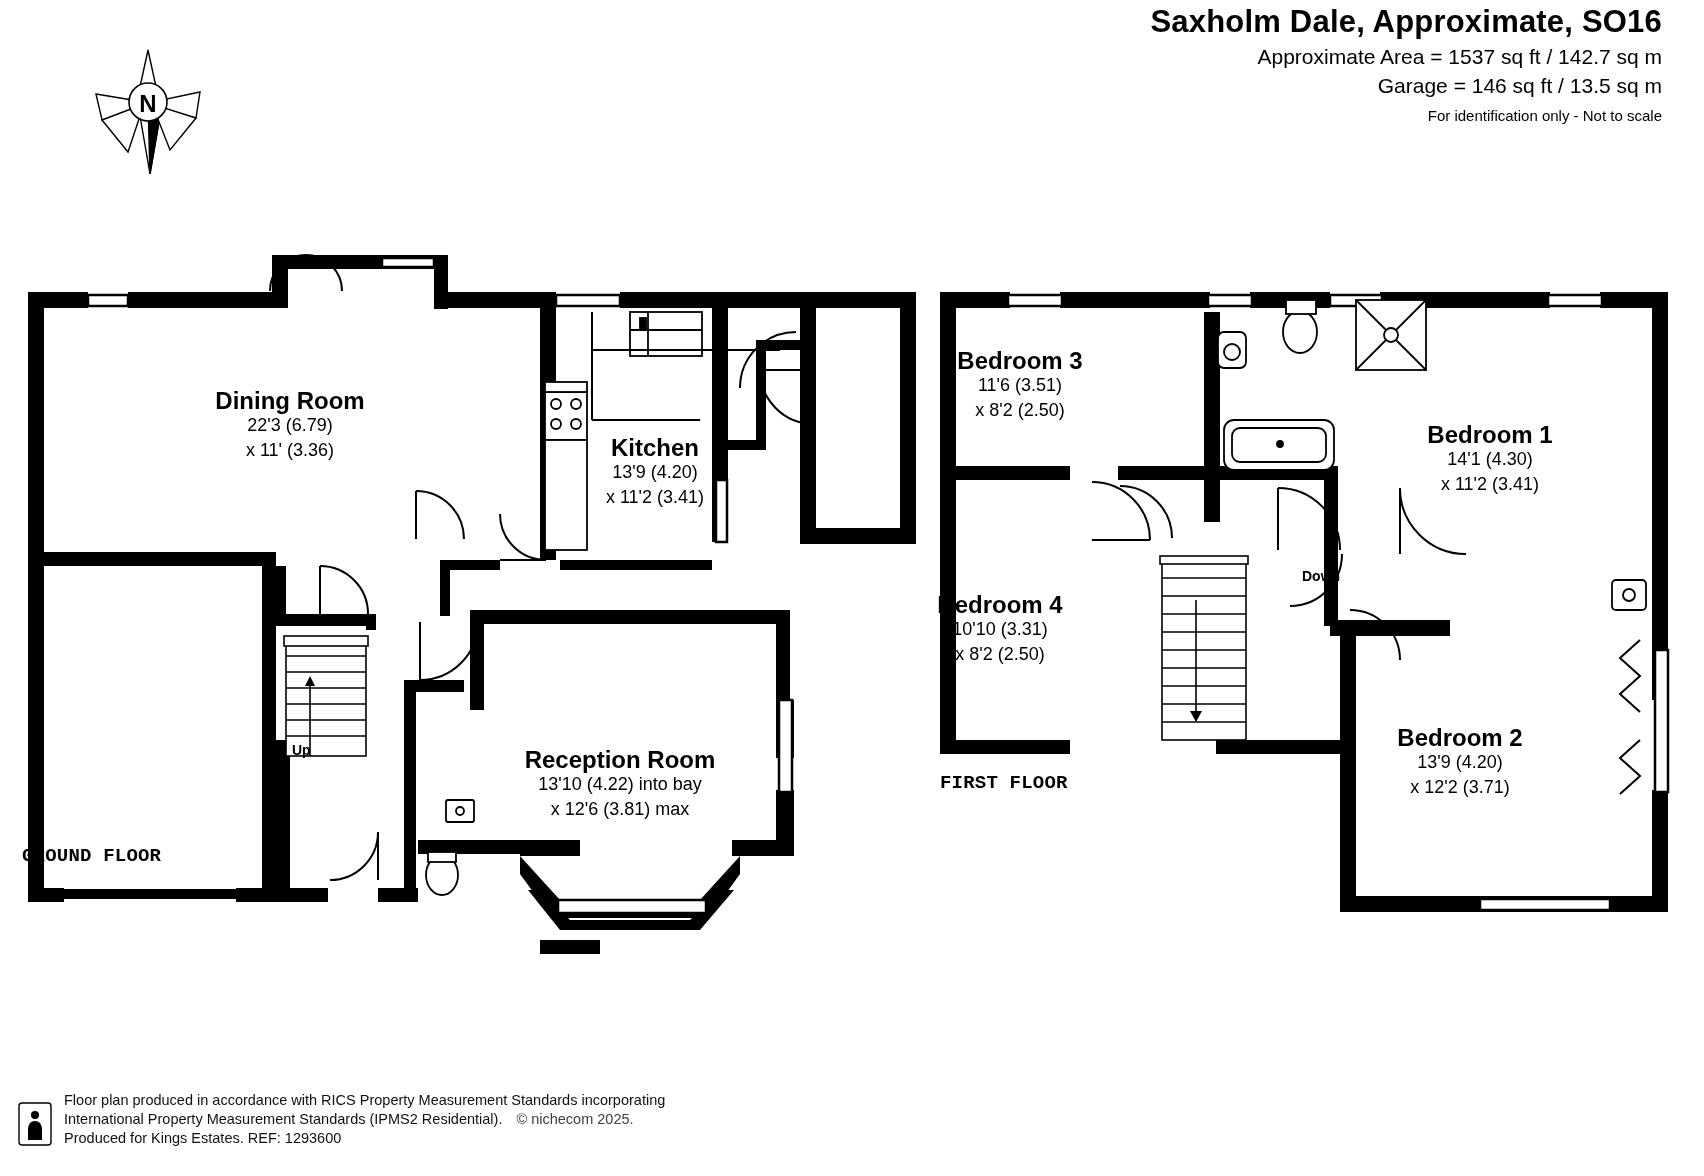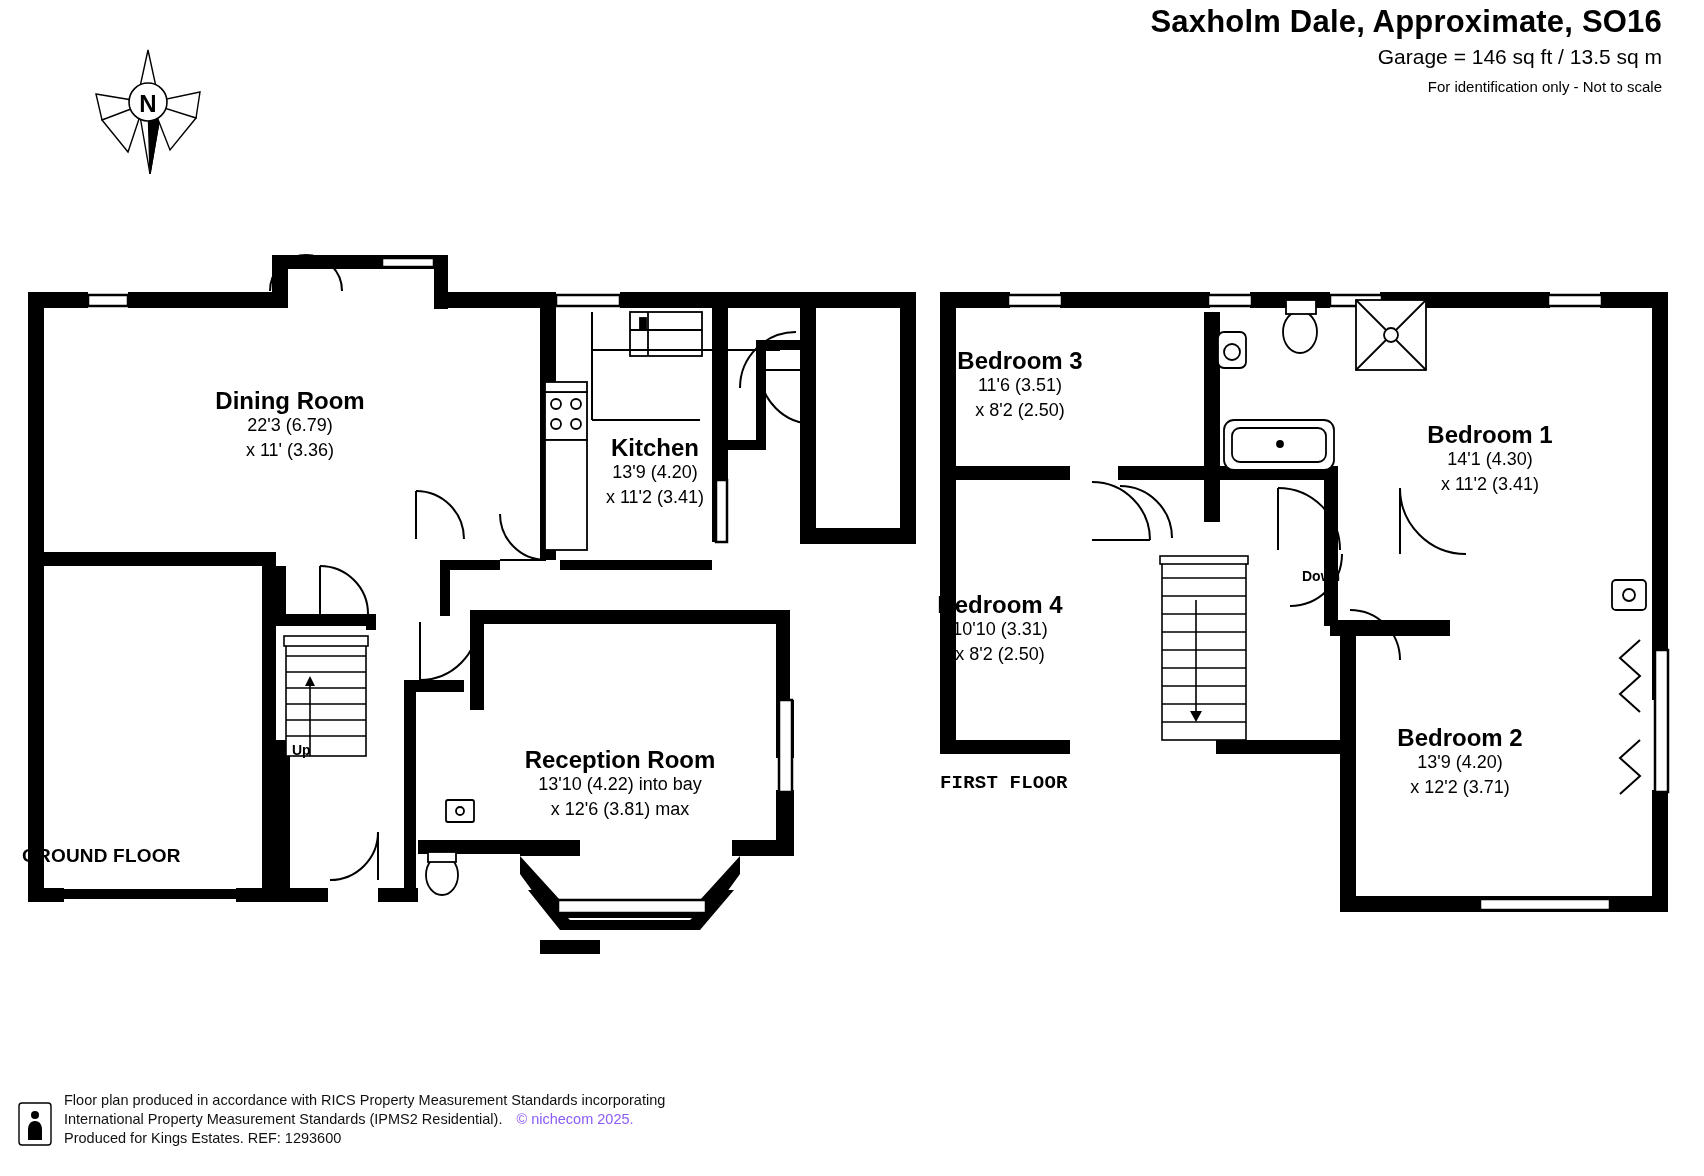--- a/index.html
+++ b/index.html
@@ -55,21 +55,21 @@
     height: 140px;
   }
 
   
   .floor-label {
     position: absolute;
     font-size: 19px;
     font-weight: bold;
     letter-spacing: 0.2px;
   }
-  #ground-floor-label { left: 22px; top: 845px; }
+  #ground-floor-label { left: 22px; top: 845px; font-family: Liberation Mono, monospace; }
   #first-floor-label { left: 940px; top: 772px; font-family: Liberation Mono, monospace; }
 
   
   .room {
     position: absolute;
     text-align: center;
     line-height: 25px;
     white-space: nowrap;
   }
   .room .rname {
@@ -89,21 +89,21 @@
 
   
   .footer {
     position: absolute;
     left: 64px;
     bottom: 28px;
     font-size: 14.5px;
     line-height: 19px;
     color: #111;
   }
-  .footer .faint { color: #8b5cf6; }
+  .footer .faint { color: #404040; }
   .rics-icon {
     position: absolute;
     left: 18px;
     bottom: 30px;
     width: 34px;
     height: 44px;
   }
 
   
   svg.plan {
@@ -117,20 +117,21 @@
   .w { fill: #000; }
   .ln { stroke: #000; fill: none; }
 </style>
 </head>
 <body>
 
 <div class="page">
 
   <div class="header">
     <div class="title">Saxholm Dale, Approximate, SO16</div>
+    <div class="area-line">Approximate Area = 1537 sq ft / 142.7 sq m</div>
     <div class="area-line">Garage = 146 sq ft / 13.5 sq m</div>
     <div class="note-line">For identification only - Not to scale</div>
   </div>
 
   <div class="compass">
     <svg viewBox="0 0 120 140" width="120" height="140">
       <g class="ln" stroke-width="1.4">
 
         <path d="M60 8 L70 54 L60 62 L50 54 Z" fill="#fff"></path>
         <path d="M8 52 L56 60 L60 68 L14 78 Z" fill="#fff"></path>

